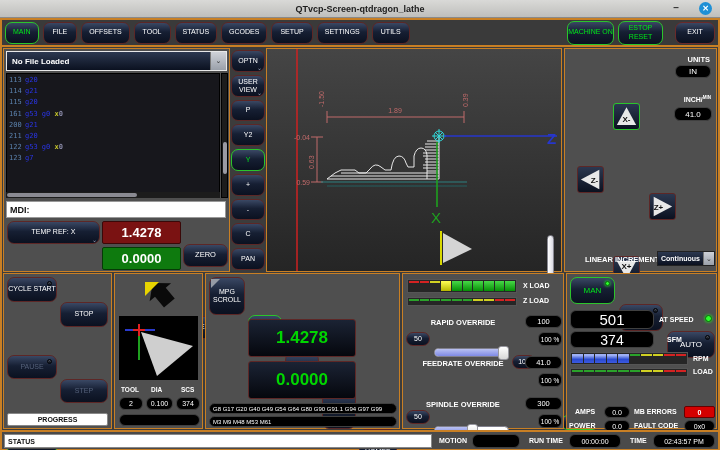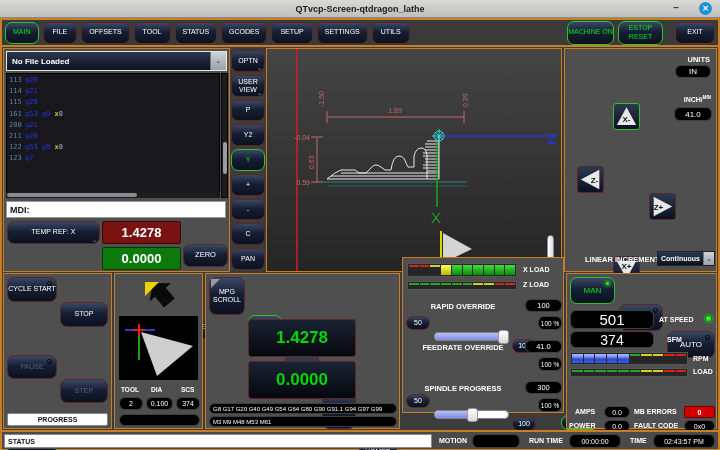--- a/index.html
+++ b/index.html
@@ -310,21 +310,21 @@
         </div>
 
       <div class="abs dro-val" style="left:42px;top:45px;width:108px;height:38px;font-size:17px">1.4278</div>
 
       <div class="abs dro-val" style="left:42px;top:87px;width:108px;height:38px;font-size:17px">0.0000</div>
 
       <div class="abs blk" style="left:3px;top:129px;width:188px;height:11px;justify-content:flex-start;padding-left:3px;font-size:6px;white-space:nowrap;overflow:hidden">G8 G17 G20 G40 G49 G54 G64 G80 G90 G91.1 G94 G97 G99</div>
       <div class="abs blk" style="left:3px;top:142px;width:188px;height:11px;justify-content:flex-start;padding-left:3px;font-size:6px;white-space:nowrap;overflow:hidden">M3 M9 M48 M53 M61</div>
     </div>
 
-    <div class="panel" style="left:400px;top:237px;width:162px;height:156px">
+    <div class="panel" style="left:400px;top:253px;width:162px;height:156px">
       <div class="abs bar" style="left:4px;top:5px;width:110px;height:14px">
           <i class="seg rd"></i>
           <i class="seg rd"></i>
           <i class="seg yd"></i>
           <i class="seg yf"></i>
           <i class="seg gf"></i>
           <i class="seg gf"></i>
           <i class="seg gf"></i>
           <i class="seg gf"></i>
           <i class="seg gf"></i>
@@ -358,21 +358,21 @@
       <div class="abs lbl" style="left:0;top:85px;width:120px;text-align:center;font-size:7.5px">FEEDRATE OVERRIDE</div>
       <div class="abs blk" style="left:122px;top:82px;width:37px;height:13px;font-size:7.5px">41.0</div>
       <div class="abs btn" style="left:3px;top:99px;width:24px;height:14px">50</div>
       <div class="abs hsl" style="left:31px;top:101px;width:75px">
         <div class="fill" style="width:50%"></div>
           <div class="knob" style="left:44%"></div>
       </div>
       <div class="abs btn" style="left:109px;top:99px;width:24px;height:14px">100</div>
       <div class="abs blk" style="left:135px;top:99px;width:24px;height:14px;font-size:6.5px">100 %</div>
 
-      <div class="abs lbl" style="left:0;top:126px;width:120px;text-align:center;font-size:7.5px">SPINDLE PROGRESS</div>
+      <div class="abs lbl" style="left:0;top:126px;width:120px;text-align:center;font-size:7.5px">SPINDLE OVERRIDE</div>
       <div class="abs blk" style="left:122px;top:123px;width:37px;height:13px;font-size:7.5px">300</div>
 
       <div class="abs blk" style="left:135px;top:140px;width:24px;height:14px;font-size:6.5px">100 %</div>
     </div>
 
     <div class="panel" style="left:564px;top:253px;width:151px;height:156px">
       <div class="abs btn green" style="left:3px;top:3px;width:45px;height:27px;font-size:8px">
           <span>MAN</span>
           <span class="led on"></span>
         </div>

